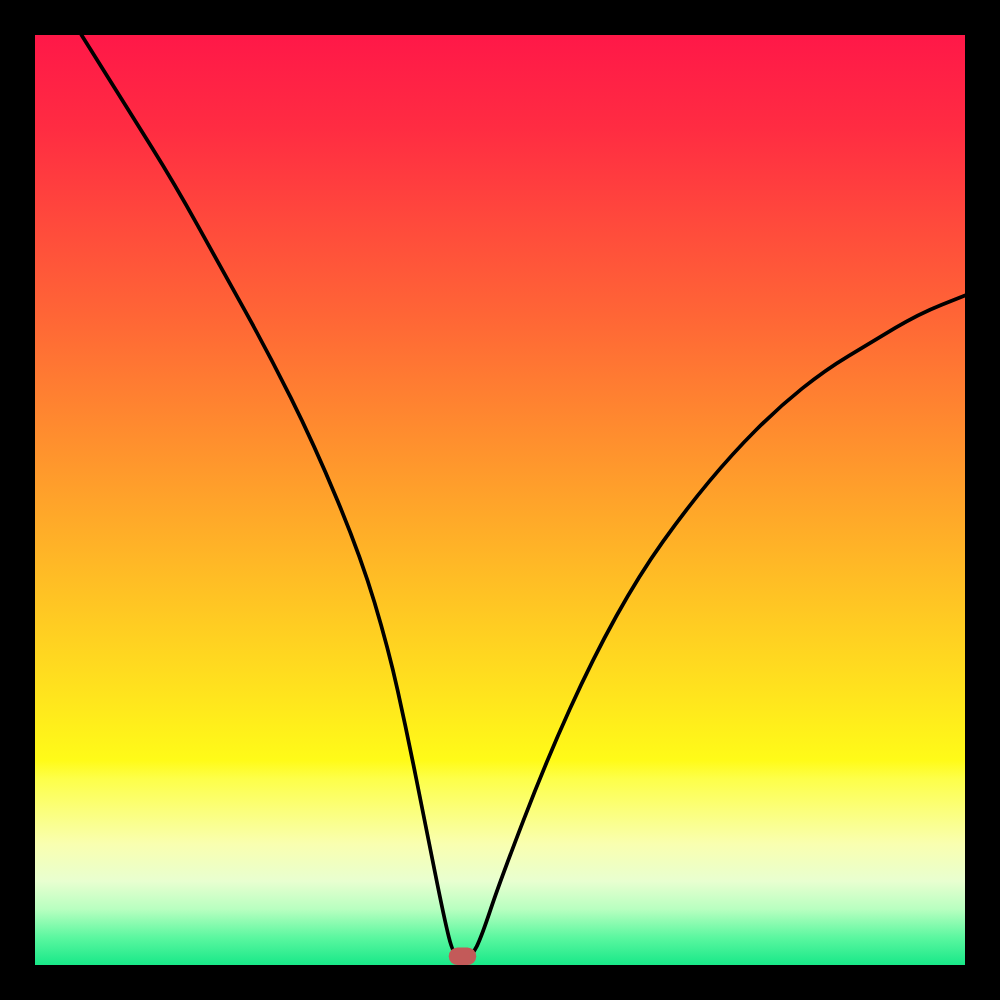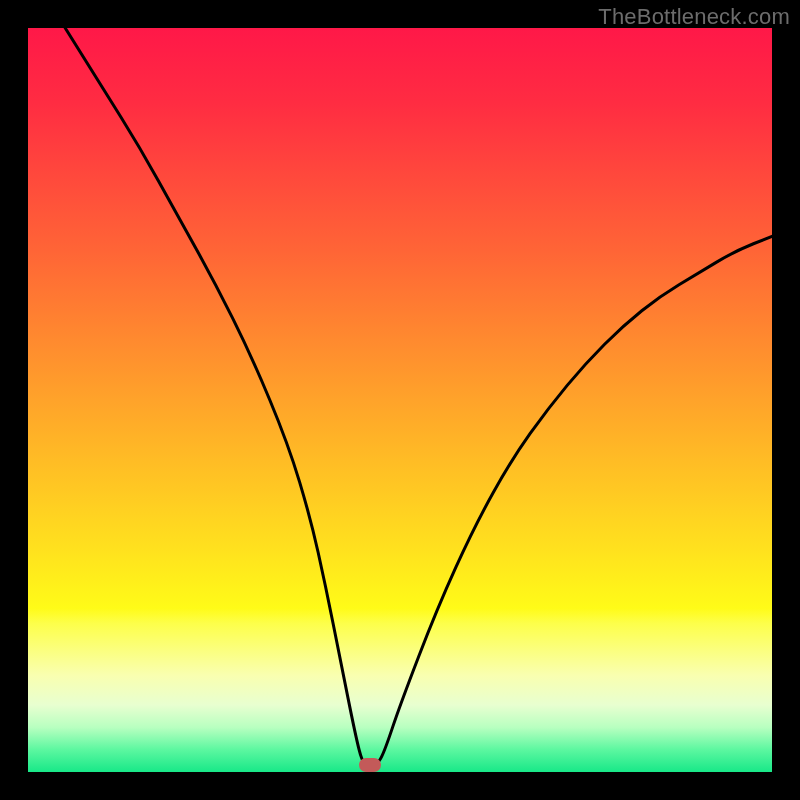--- a/index.html
+++ b/index.html
@@ -47,21 +47,20 @@
     border-radius: 8px;
     transform: translate(-50%, -50%);
     z-index: 40;
   }
 </style>
 </head>
 <body>
 
 <div class="frame">
 
-  <div class="watermark">TheBottleneck.com</div>
 
   <div class="plot-area">
     <svg id="chart-svg" viewBox="0 0 744 744" preserveAspectRatio="none">
       <defs>
         <linearGradient id="bg-grad" x1="0" y1="0" x2="0" y2="1">
             <stop offset="0%" stop-color="#ff1848"></stop>
             <stop offset="10%" stop-color="#ff2c42"></stop>
             <stop offset="20%" stop-color="#ff493c"></stop>
             <stop offset="30%" stop-color="#ff6536"></stop>
             <stop offset="40%" stop-color="#ff8430"></stop>

